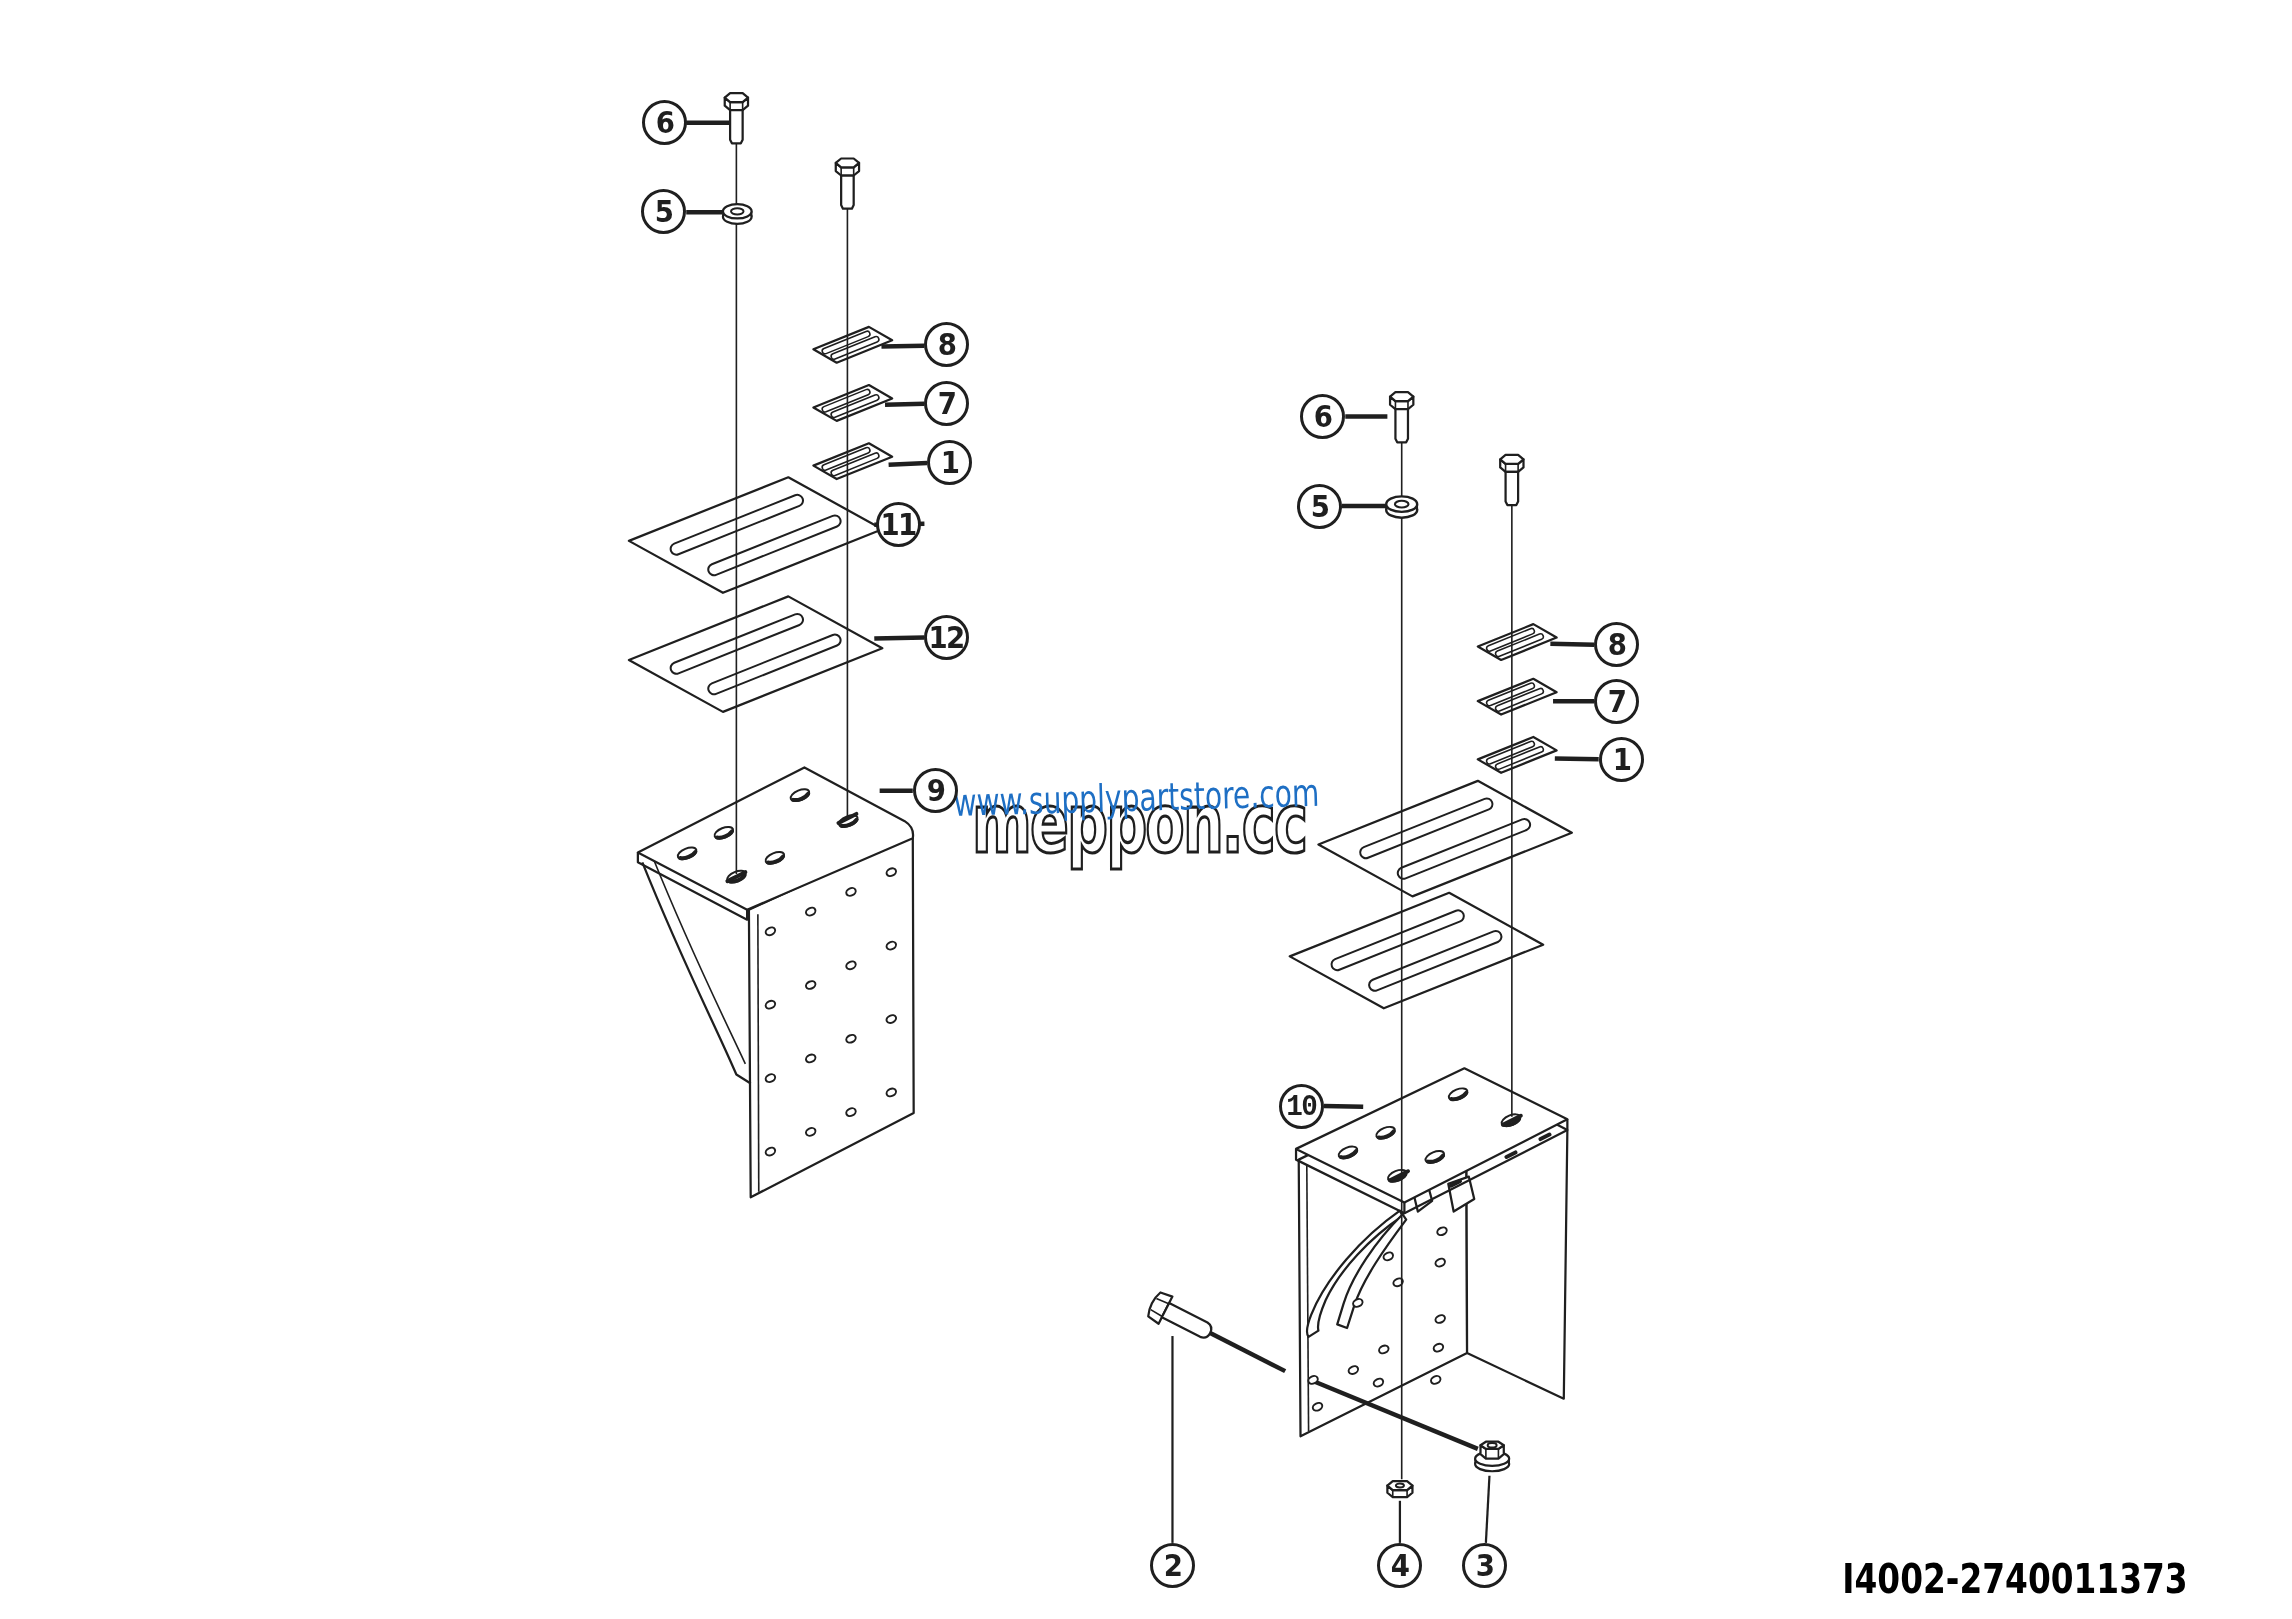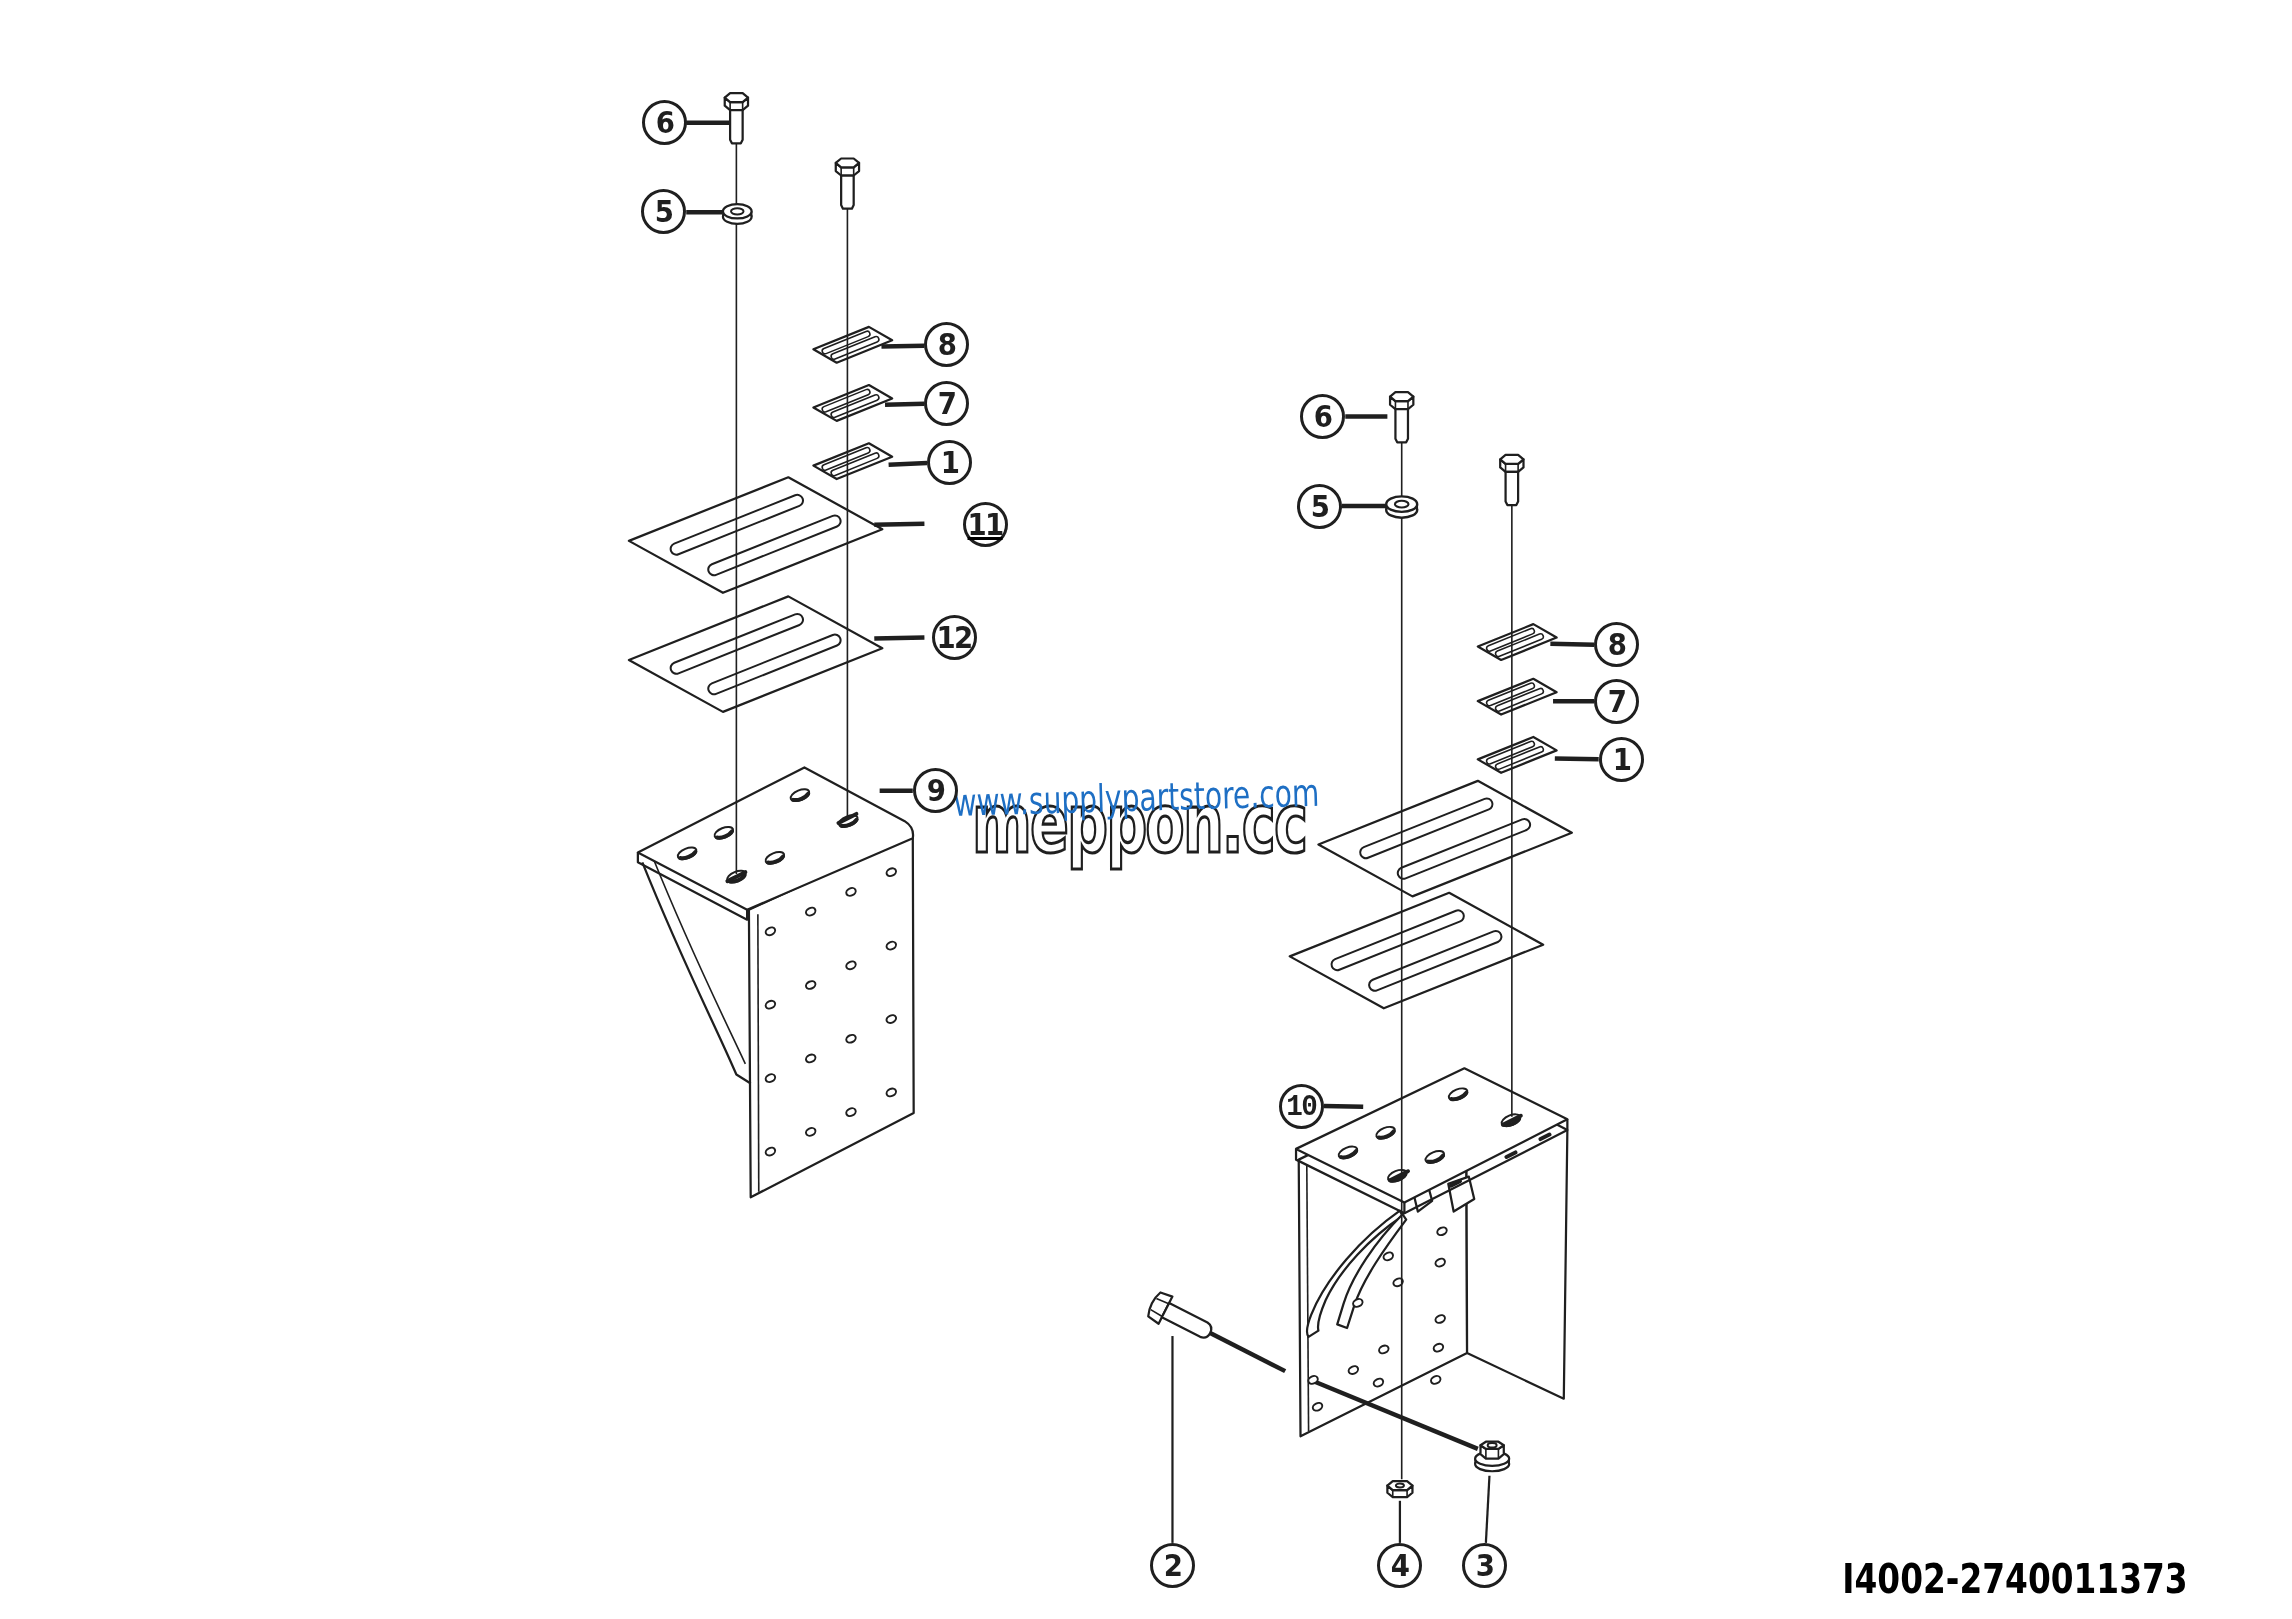--- a/index.html
+++ b/index.html
@@ -303,24 +303,24 @@
       </div>
       <div class="callout" style="left: 924px; top: 322px;">
         <span>8</span>
       </div>
       <div class="callout" style="left: 924px; top: 381px;">
         <span>7</span>
       </div>
       <div class="callout" style="left: 927px; top: 440px;">
         <span>1</span>
       </div>
-      <div class="callout" style="left: 963px; top: 502px; text-decoration: underline;">
+      <div class="callout" style="left: 876px; top: 502px;">
         <span>11</span>
       </div>
-      <div class="callout" style="left: 924px; top: 615px; margin-left: 8px;">
+      <div class="callout" style="left: 924px; top: 615px;">
         <span>12</span>
       </div>
       <div class="callout" style="left: 913px; top: 768px;">
         <span>9</span>
       </div>
       <div class="callout" style="left: 1300px; top: 394px;">
         <span>6</span>
       </div>
       <div class="callout" style="left: 1297px; top: 484px;">
         <span>5</span>

